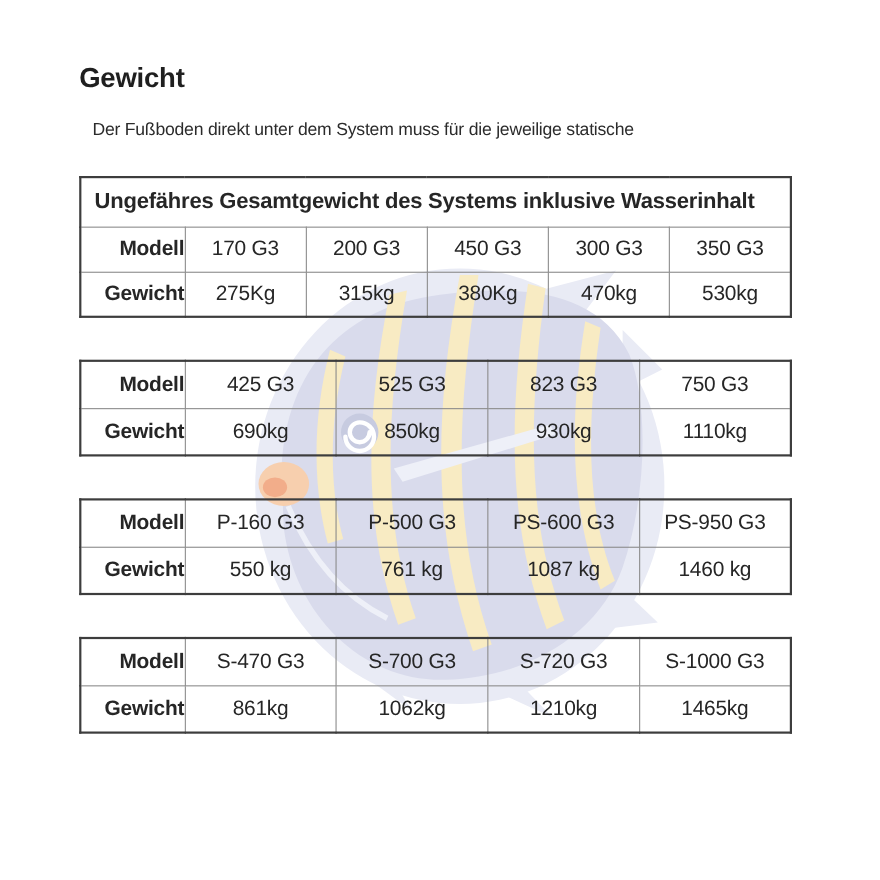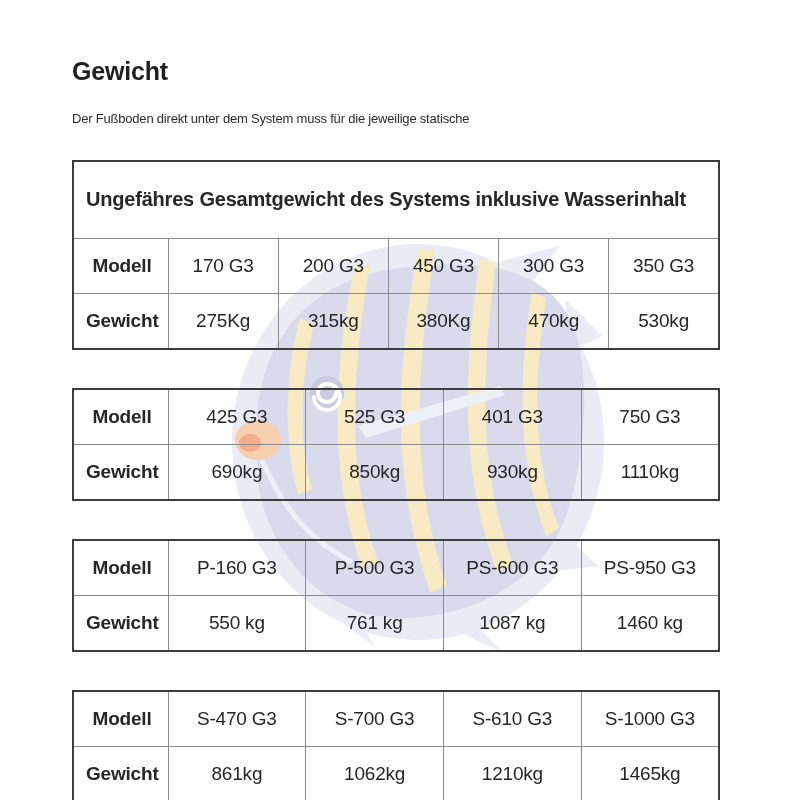--- a/index.html
+++ b/index.html
@@ -24,42 +24,42 @@
   }
   .page-title {
     font-size: 25px;
     font-weight: bold;
     letter-spacing: -0.2px;
     color: #1f1f1f;
     margin: 0;
     line-height: 1.15;
   }
   .intro {
-    margin: 19px 0 0 0;
-    font-size: 13px;
+    margin: 19px 0 0 12px;
+    font-size: 16px;
     line-height: 27px;
     letter-spacing: -0.2px;
     color: #2b2b2b;
   }
   .intro span { display: block; }
   table.wt {
     border-collapse: collapse;
     table-layout: fixed;
     width: 648px;
     margin-top: 38px;
     border: 2px solid #3d3d3d;
     background: transparent;
   }
   table.wt.first { margin-top: 28px; }
   .wt th, .wt td {
     border: 1px solid #8c8c8c;
     font-size: 19px;
     letter-spacing: -0.2px;
     text-align: center;
-    padding: 16px;
+    padding: 0;
     color: #262626;
     font-weight: normal;
     overflow: hidden;
     white-space: nowrap;
   }
   .wt th.cap {
     text-align: left;
     padding-left: 12px;
     font-weight: bold;
     font-size: 20px;
@@ -148,21 +148,21 @@
         <col>
         <col>
         <col>
         <col>
       </colgroup>
     <tbody>
         <tr class="data-row">
       <td class="rh">Modell</td>
       <td>425 G3</td>
       <td>525 G3</td>
-      <td>401 G3</td>
+      <td>823 G3</td>
       <td>750 G3</td>
     </tr>
     <tr class="data-row">
       <td class="rh">Gewicht</td>
       <td>690kg</td>
       <td>850kg</td>
       <td>930kg</td>
       <td>1110kg</td>
     </tr>
   </tbody>
@@ -200,21 +200,21 @@
         <col>
         <col>
         <col>
         <col>
       </colgroup>
     <tbody>
         <tr class="data-row">
       <td class="rh">Modell</td>
       <td>S-470 G3</td>
       <td>S-700 G3</td>
-      <td>S-610 G3</td>
+      <td>S-720 G3</td>
       <td>S-1000 G3</td>
     </tr>
     <tr class="data-row">
       <td class="rh">Gewicht</td>
       <td>861kg</td>
       <td>1062kg</td>
       <td>1210kg</td>
       <td>1465kg</td>
     </tr>
   </tbody>

